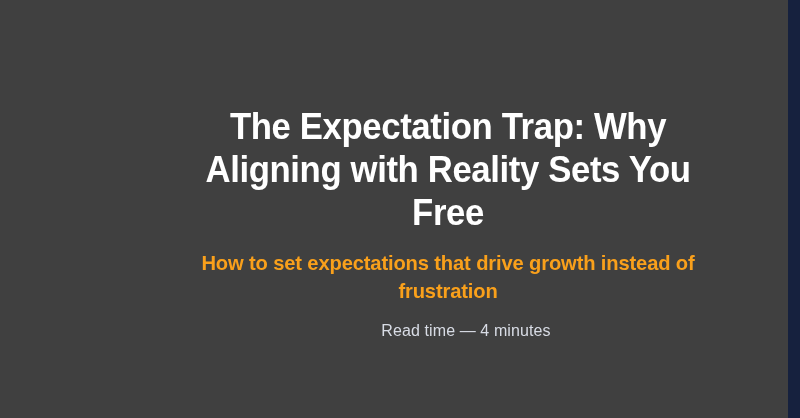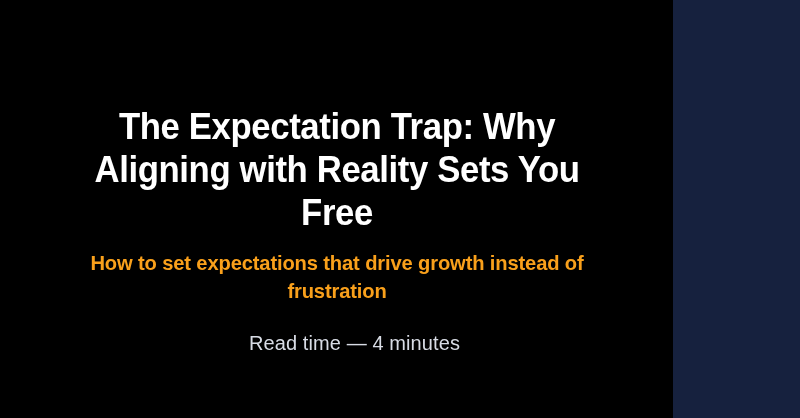--- a/index.html
+++ b/index.html
@@ -12,26 +12,26 @@
     width: 800px;
     height: 418px;
     overflow: hidden;
     font-family: "Liberation Sans", sans-serif;
     background: #16213e;
   }
 
   .cover-card {
     position: relative;
     box-sizing: border-box;
-    width: 673px;
+    width: 788px;
     height: 418px;
-    background: #000000;
+    background: #404040;
     display: flex;
     flex-direction: column;
-    align-items: center;
+    align-items: flex-end;
     justify-content: flex-start;
     padding: 105px 60px 0 60px;
     text-align: center;
     -webkit-font-smoothing: antialiased;
   }
 
   .content-block {
     width: 560px;
     display: flex;
     flex-direction: column;
@@ -67,23 +67,23 @@
   }
 
   .meta-block {
     margin-top: 16px;
     display: flex;
     flex-direction: column;
     align-items: center;
   }
 
   .read-time {
-    margin: 12px;
+    margin: 0;
     font-family: "Liberation Sans", sans-serif;
-    font-size: 20px;
+    font-size: 16px;
     line-height: 20px;
     font-weight: 400;
     letter-spacing: 0.1px;
     color: #d8dce5;
     padding-left: 36px;
   }
 
   .site-url {
     margin: 6px 0 0 0;
     font-family: "Liberation Sans", sans-serif;

